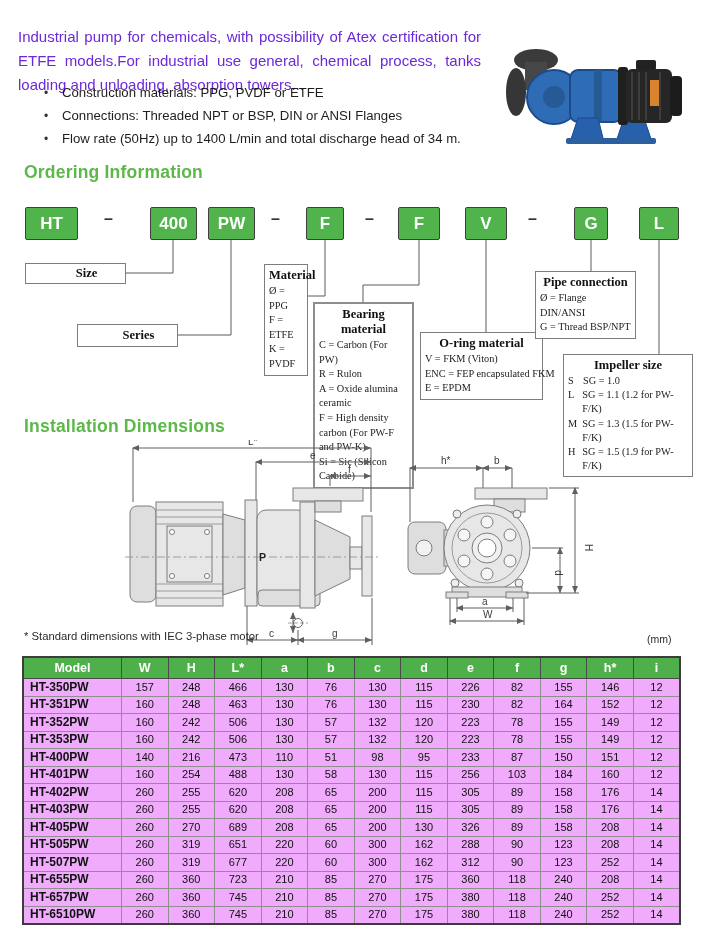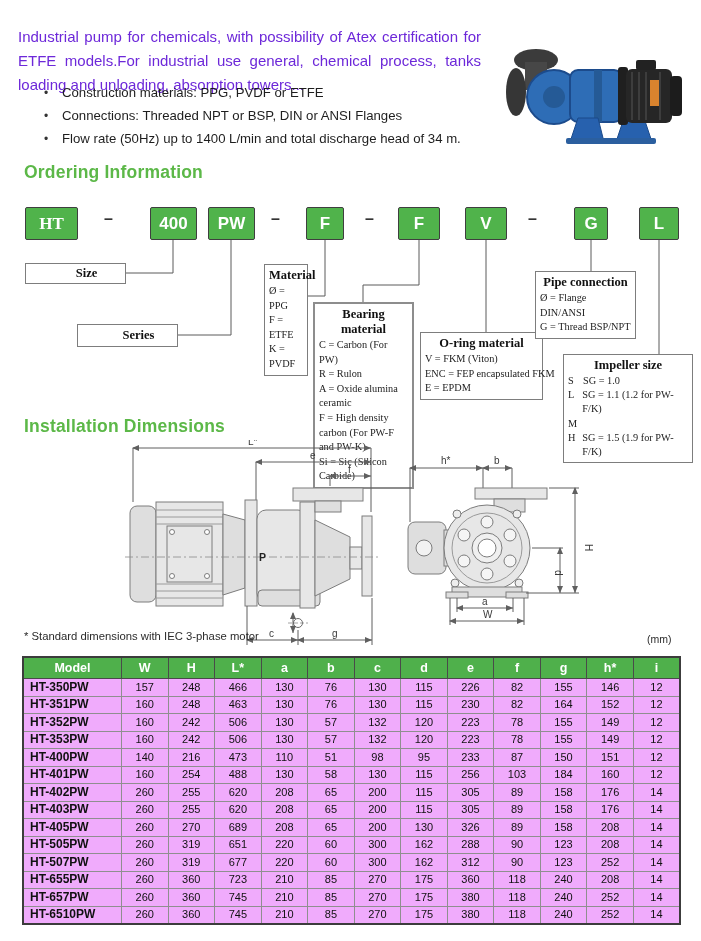--- a/index.html
+++ b/index.html
@@ -121,21 +121,21 @@
         <path d="M173 40 V73 H126"></path>
         <path d="M231 40 V135 H178"></path>
         <path d="M325 40 V96 H303"></path>
         <path d="M419 40 V85 H363 V102"></path>
         <path d="M486 40 V132"></path>
         <path d="M591 40 V71"></path>
         <path d="M659 40 V154"></path>
       </g>
     </svg>
 
-    <div class="code-box" style="left:25px;width:53px;font-family:Liberation Serif, serif;">HT</div>
+    <div class="code-box" style="left:25px;width:53px;">HT</div>
     <div class="code-dash" style="left:104px;">–</div>
     <div class="code-box" style="left:150px;width:47px;">400</div>
     <div class="code-box" style="left:208px;width:47px;">PW</div>
     <div class="code-dash" style="left:271px;">–</div>
     <div class="code-box" style="left:306px;width:38px;">F</div>
     <div class="code-dash" style="left:365px;">–</div>
     <div class="code-box" style="left:398px;width:42px;">F</div>
     <div class="code-box" style="left:465px;width:42px;">V</div>
     <div class="code-dash" style="left:528px;">–</div>
     <div class="code-box" style="left:574px;width:34px;">G</div>
@@ -197,20 +197,21 @@
     <span>SG = 1.0</span>
   </span>
 
   <span class="imp-row">
     <span class="ik">L</span>
     <span>SG = 1.1 (1.2 for PW-F/K)</span>
   </span>
 
   <span class="imp-row">
     <span class="ik">M</span>
+    <span>SG = 1.3 (1.5 for PW-F/K)</span>
   </span>
 
   <span class="imp-row">
     <span class="ik">H</span>
     <span>SG = 1.5 (1.9 for PW-F/K)</span>
   </span>
 </span>
     </div>
   </div>
 

